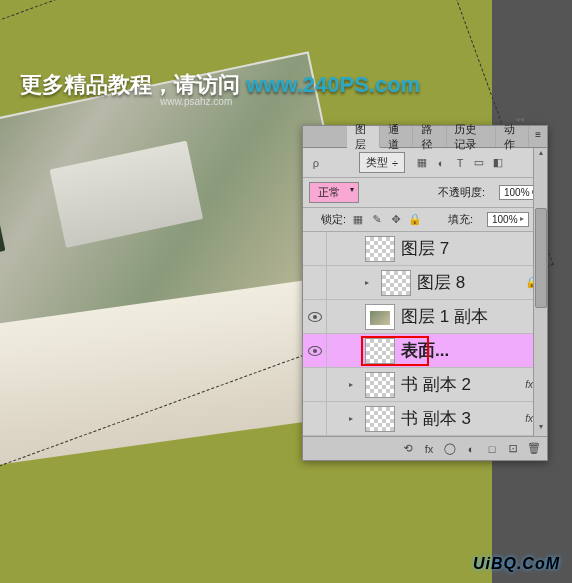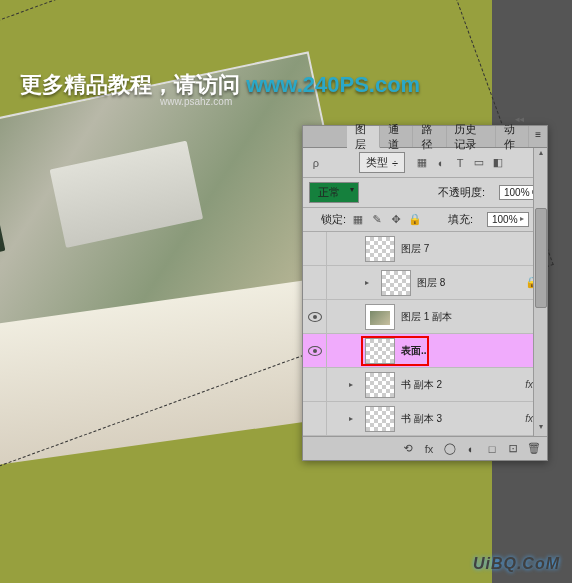--- a/index.html
+++ b/index.html
@@ -12,38 +12,38 @@
 .sel1 { top: -40px; left: -100px; width: 600px; height: 420px; transform: rotate(-20deg); }
 
 .book-image { position: absolute; top: 90px; left: -60px; width: 400px; height: 260px; background: linear-gradient(135deg, #7a8a6a 0%, #b8b8a8 30%, #8a9a7a 60%, #c8c0a0 100%); transform: rotate(-12deg); border: 2px solid #ddd; overflow: hidden; }
 .book-image::before { content: ''; position: absolute; top: 10px; left: 10px; width: 50px; height: 120px; background: linear-gradient(180deg, #3a4a3a, #2a3a2a); border-radius: 2px; }
 .book-image::after { content: ''; position: absolute; top: 60px; left: 120px; width: 140px; height: 80px; background: linear-gradient(180deg, #e0e0d8 0%, #c8c8c0 100%); border-radius: 2px; }
 .book-page { position: absolute; top: 300px; left: -30px; width: 400px; height: 140px; background: linear-gradient(180deg, #f0ede0 0%, #d8d0c0 100%); transform: rotate(-8deg); }
 
 .watermark-top { position: absolute; top: 70px; left: 20px; font-size: 22px; font-weight: bold; color: #fff; text-shadow: 0 2px 3px rgba(0,0,0,0.5); }
 .watermark-top .link { color: #2aa8c8; }
 .watermark-psahz { position: absolute; top: 96px; left: 160px; font-size: 10px; color: #ddd; }
-.watermark-bottom { position: absolute; bottom: 10px; right: 12px; font-size: 16px; font-weight: bold; color: #404040; font-style: italic; text-shadow: 0 0 4px #4af; letter-spacing: 1px; }
+.watermark-bottom { position: absolute; bottom: 10px; right: 12px; font-size: 16px; font-weight: bold; color: #000000; font-style: italic; text-shadow: 0 0 4px #4af; letter-spacing: 1px; }
 
 .panel { position: absolute; top: 125px; right: 24px; width: 246px; background: #d4d4d4; border: 1px solid #888; box-shadow: 0 2px 8px rgba(0,0,0,0.4); font-size: 11px; color: #222; }
 .panel-collapse-bar { position: absolute; top: -12px; right: 2px; width: 30px; height: 10px; display: flex; gap: 4px; }
 .panel-collapse-bar span { font-size: 9px; color: #666; }
 
 .tabs { display: flex; background: #b8b8b8; border-bottom: 1px solid #888; height: 22px; padding-left: 44px; }
 .tab { padding: 3px 8px; font-size: 11px; cursor: pointer; border-right: 1px solid #aaa; display: flex; align-items: center; }
 .tab.active { background: #d4d4d4; border-bottom: 1px solid #d4d4d4; margin-bottom: -1px; }
 .panel-menu-btn { margin-left: auto; padding: 3px 6px; font-size: 10px; cursor: pointer; }
 
 .filter-row { display: flex; align-items: center; padding: 4px 6px; gap: 4px; border-bottom: 1px solid #aaa; }
 .filter-select { display: flex; align-items: center; background: #e8e8e8; border: 1px solid #888; padding: 2px 6px; gap: 4px; cursor: pointer; margin-left: 32px; }
 .filter-icons { display: flex; gap: 5px; margin-left: 6px; }
 .mini-icon { width: 14px; height: 14px; display: flex; align-items: center; justify-content: center; font-size: 11px; color: #555; cursor: pointer; }
 
 .blend-row { display: flex; align-items: center; padding: 4px 6px; gap: 6px; border-bottom: 1px solid #aaa; justify-content: space-between; }
-.blend-select { background: #15803d; border: 1px solid #888; padding: 2px 18px 2px 8px; cursor: pointer; position: relative; }
+.blend-select { background: #f9a8d4; border: 1px solid #888; padding: 2px 18px 2px 8px; cursor: pointer; position: relative; }
 .blend-select::after { content: '▾'; position: absolute; right: 4px; font-size: 8px; }
 .opacity-group { display: flex; align-items: center; gap: 14px; }
 .pct-input { background: #fff; border: 1px solid #888; padding: 1px 4px; width: 42px; font-size: 10px; display: flex; justify-content: space-between; }
 .pct-input::after { content: '▸'; font-size: 8px; color: #666; }
 
 .lock-row { display: flex; align-items: center; padding: 4px 18px; gap: 5px; border-bottom: 1px solid #aaa; }
 .lock-icons { display: flex; gap: 5px; }
 
 .layers-list { background: #d4d4d4; max-height: 260px; overflow: hidden; }
 .layer-row { display: flex; align-items: center; height: 34px; border-bottom: 1px solid #bbb; position: relative; }
@@ -51,21 +51,21 @@
 .vis-col { width: 24px; display: flex; justify-content: center; border-right: 1px solid #bbb; height: 100%; align-items: center; }
 .eye-icon { width: 14px; height: 10px; border: 1px solid #555; border-radius: 60% 60% 60% 60%; position: relative; }
 .eye-icon::after { content: ''; width: 4px; height: 4px; background: #555; border-radius: 50%; position: absolute; top: 2px; left: 4px; }
 .layer-content { display: flex; align-items: center; gap: 6px; padding-left: 6px; flex: 1; height: 100%; }
 .indent-1 .layer-content { padding-left: 22px; }
 .indent-2 .layer-content { padding-left: 38px; }
 .disclosure { font-size: 8px; color: #555; cursor: pointer; width: 10px; }
 .thumb { width: 30px; height: 26px; border: 1px solid #999; background: #fff; position: relative; flex-shrink: 0; }
 .thumb.checker { background-image: linear-gradient(45deg, #ccc 25%, transparent 25%), linear-gradient(-45deg, #ccc 25%, transparent 25%), linear-gradient(45deg, transparent 75%, #ccc 75%), linear-gradient(-45deg, transparent 75%, #ccc 75%); background-size: 8px 8px; background-position: 0 0, 0 4px, 4px -4px, -4px 0px; }
 .thumb.bench::after { content: ''; position: absolute; top: 6px; left: 4px; width: 20px; height: 14px; background: linear-gradient(135deg, #7a8a6a, #c8c0a0); }
-.layer-name { font-size: 10px; white-space: nowrap; }
+.layer-name { font-size: 17px; white-space: nowrap; }
 .fx-label { margin-left: auto; margin-right: 6px; font-size: 10px; font-style: italic; color: #444; display: flex; align-items: center; gap: 3px; }
 .lock-badge { margin-left: auto; margin-right: 8px; font-size: 11px; color: #666; }
 .highlight-box { position: absolute; left: 58px; top: 2px; width: 68px; height: 30px; border: 2px solid #e00; pointer-events: none; }
 
 .bottom-bar { display: flex; align-items: center; justify-content: flex-end; padding: 4px 6px; gap: 7px; background: #c8c8c8; border-top: 1px solid #999; height: 24px; }
 .bb-icon { width: 14px; height: 14px; display: flex; align-items: center; justify-content: center; font-size: 11px; color: #444; cursor: pointer; }
 
 .scroll-right { position: absolute; right: 0; top: 22px; bottom: 24px; width: 14px; background: #c8c8c8; border-left: 1px solid #999; }
 .scroll-thumb { position: absolute; top: 60px; width: 12px; left: 1px; height: 100px; background: #a8a8a8; border: 1px solid #888; border-radius: 2px; }
 .scroll-arrow { position: absolute; width: 14px; height: 14px; font-size: 8px; text-align: center; color: #555; cursor: pointer; }

